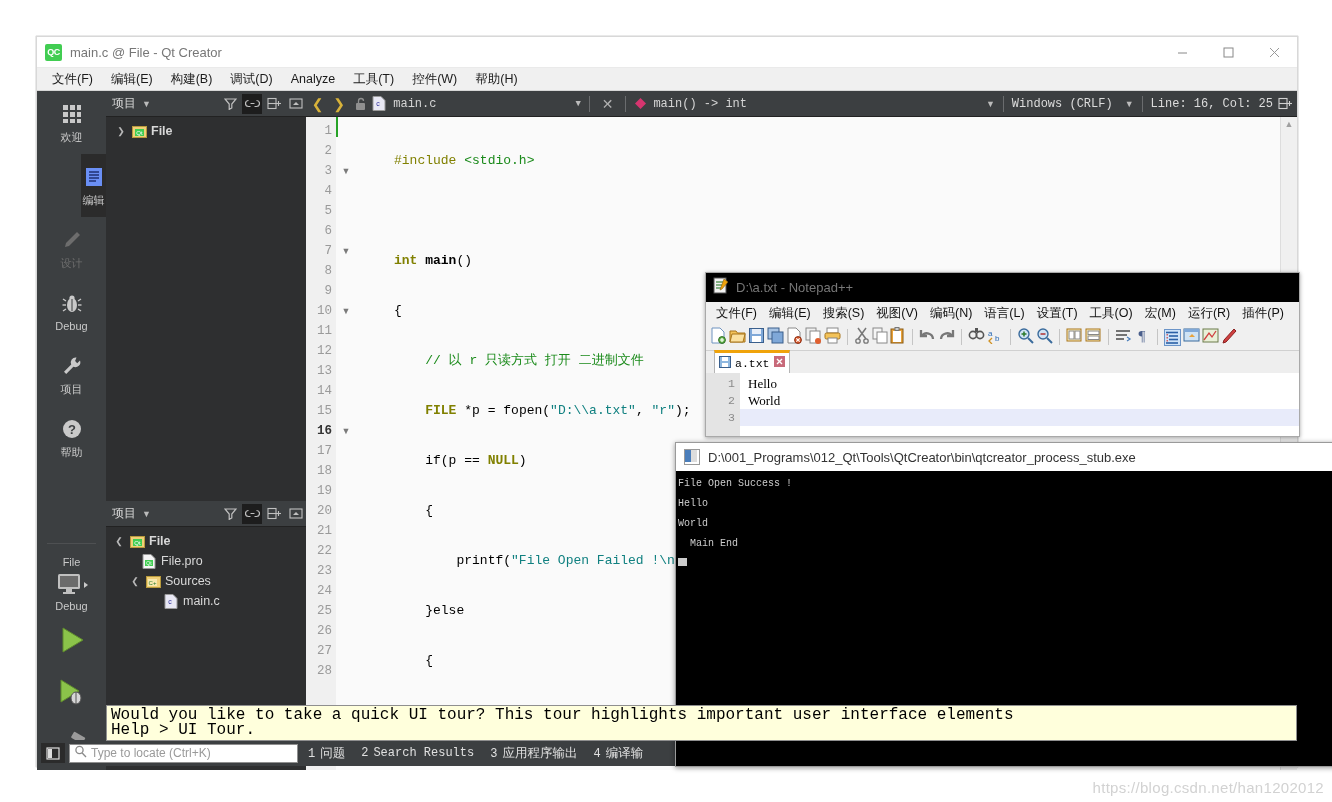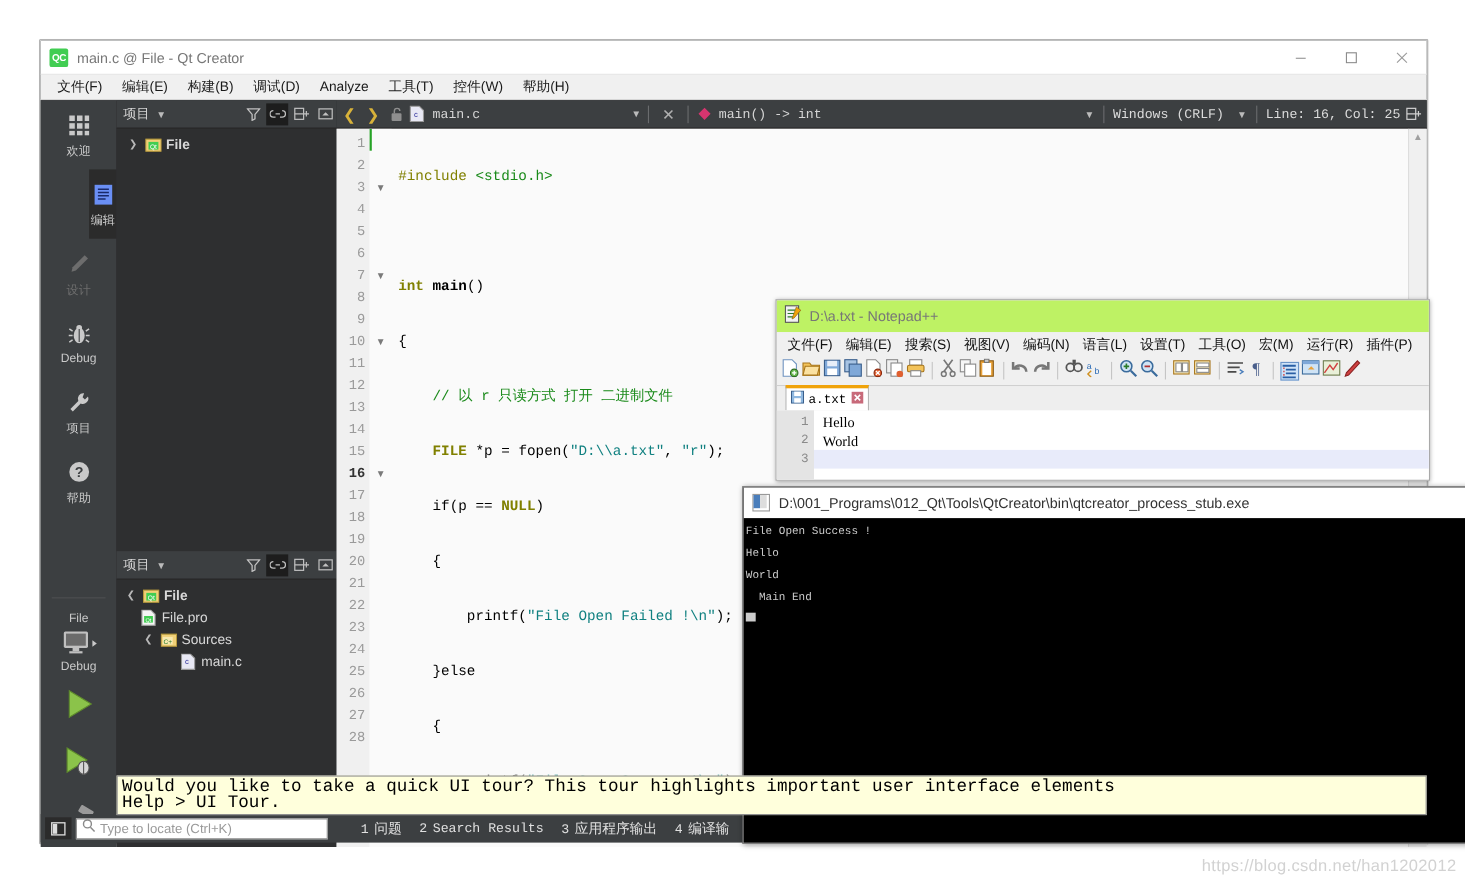--- a/index.html
+++ b/index.html
@@ -118,21 +118,21 @@
     width: 20px; background:#fafafa; color:#7a7a7a; padding-top:4px;
     font-size: 9px; flex-shrink:0; position: relative;
   }
   .fold div { height:20px; line-height:20px; text-align:center; }
   .green-line { position:absolute; left:0px; top:0; bottom:0; width:2px; background:#27a327; }
   .code {
     flex:1; padding-top:4px; padding-left: 6px;
     font-family: "Liberation Mono", monospace; font-size: 13px;
     white-space: pre; overflow:hidden;
   }
-  .code div { height: 20px; line-height: 20px; }
+  .code div { height: 20px; line-height: 20px; margin-left: 32px; }
   .kw   { color: #808000; font-weight: bold;}
   .cmt  { color: #1a8a1a; }
   .str  { color: #108080; }
   .fn   { color: #000000; font-weight:bold; }
   .pp   { color: #808000; }
   .inc  { color: #1a8a1a; }
   .pl   { color: #000000; }
 
   .ed-scroll {
     width: 16px; background: #f0f0f0; border-left: 1px solid #ddd;
@@ -156,34 +156,34 @@
   }
   .sb-toggle {
     width: 24px; height:20px; display:flex; align-items:center; justify-content:center;
     background:#2b2b2b;
   }
   .locator {
     width: 229px; height: 19px; background:#fff; border:1px solid #8f8f8f;
     display:flex; align-items:center; gap:4px; padding-left:4px; box-sizing:border-box;
   }
   .locator .ph { color:#9a9a9a; font-size: 12px; }
-  .sb-items { display:flex; align-items:center; gap:16px; margin-left: 26px;
+  .sb-items { display:flex; align-items:center; gap:16px; margin-left: 6px;
               color:#e0e0e0; font-size: 12px; font-family: "Liberation Mono", monospace; }
   .sb-item { white-space:nowrap; }
   .sb-item .n { margin-right: 5px; }
   .sb-cjk { font-family: "Liberation Sans", sans-serif; font-size: 12.5px;}
 
   
   .npp {
     position:absolute; left: 705px; top: 272px; width: 595px; height: 165px;
     background:#f0f0f0; border:1px solid #a9a9a9; box-sizing:border-box;
     box-shadow: 0 1px 4px rgba(0,0,0,.35);
     overflow:hidden;
   }
-  .npp-title { height: 29px; background:#bef264; display:flex; align-items:center; gap:7px; padding-left:7px; }
+  .npp-title { height: 29px; background:#000000; display:flex; align-items:center; gap:7px; padding-left:7px; }
   .npp-title .t { color:#777; font-size:13px; }
   .npp-menu { height: 22px; background:#f0f0f0; display:flex; align-items:center; padding-left:4px; }
   .npp-menu span { font-size:12.5px; color:#111; padding: 1px 6px; }
   .npp-tools { height: 26px; background:#f0f0f0; display:flex; align-items:center; gap:2px; padding: 0 4px; border-bottom:1px solid #d0d0d0;}
   .npp-tab-strip { height: 22px; background:#eeeeee; display:flex; align-items:flex-end; padding-left: 8px; }
   .npp-tab {
     height: 20px; background:#fff; border:1px solid #b5b5b5; border-bottom:none;
     border-top: 3px solid #f0a30a;
     display:flex; align-items:center; gap:4px; padding: 0 4px;
     font-family: "Liberation Mono", monospace; font-size: 11.5px; color:#000;
@@ -469,21 +469,21 @@
             <span class="tw">❮</span>
             <span class="ficon">
               <svg width="15" height="15" viewBox="0 0 15 15">
                   <rect x="0.5" y="2.5" width="14" height="11" fill="#f0d078" stroke="#b89a3c"></rect>
                   <rect x="3" y="5" width="9" height="7" fill="#41cd52"></rect>
                   <text x="7.5" y="11" font-size="6" fill="#fff" text-anchor="middle" font-family="Liberation Sans, sans-serif">Qt</text>
                 </svg>
             </span>
             <span style="font-weight:bold">File</span>
           </div>
-          <div class="tree-row" style="padding-left:22px">
+          <div class="tree-row" style="padding-left:36px">
             <span class="ficon">
               <svg width="14" height="15" viewBox="0 0 14 15">
                   <path d="M1 0.5h8l4 4v10H1z" fill="#f5f5f5" stroke="#999"></path>
                   <rect x="3" y="6" width="8" height="6" fill="#41cd52"></rect>
                   <text x="7" y="11" font-size="5" fill="#fff" text-anchor="middle" font-family="Liberation Sans, sans-serif">Qt</text>
                 </svg>
             </span>
             <span>File.pro</span>
           </div>
           <div class="tree-row" style="padding-left:22px">

